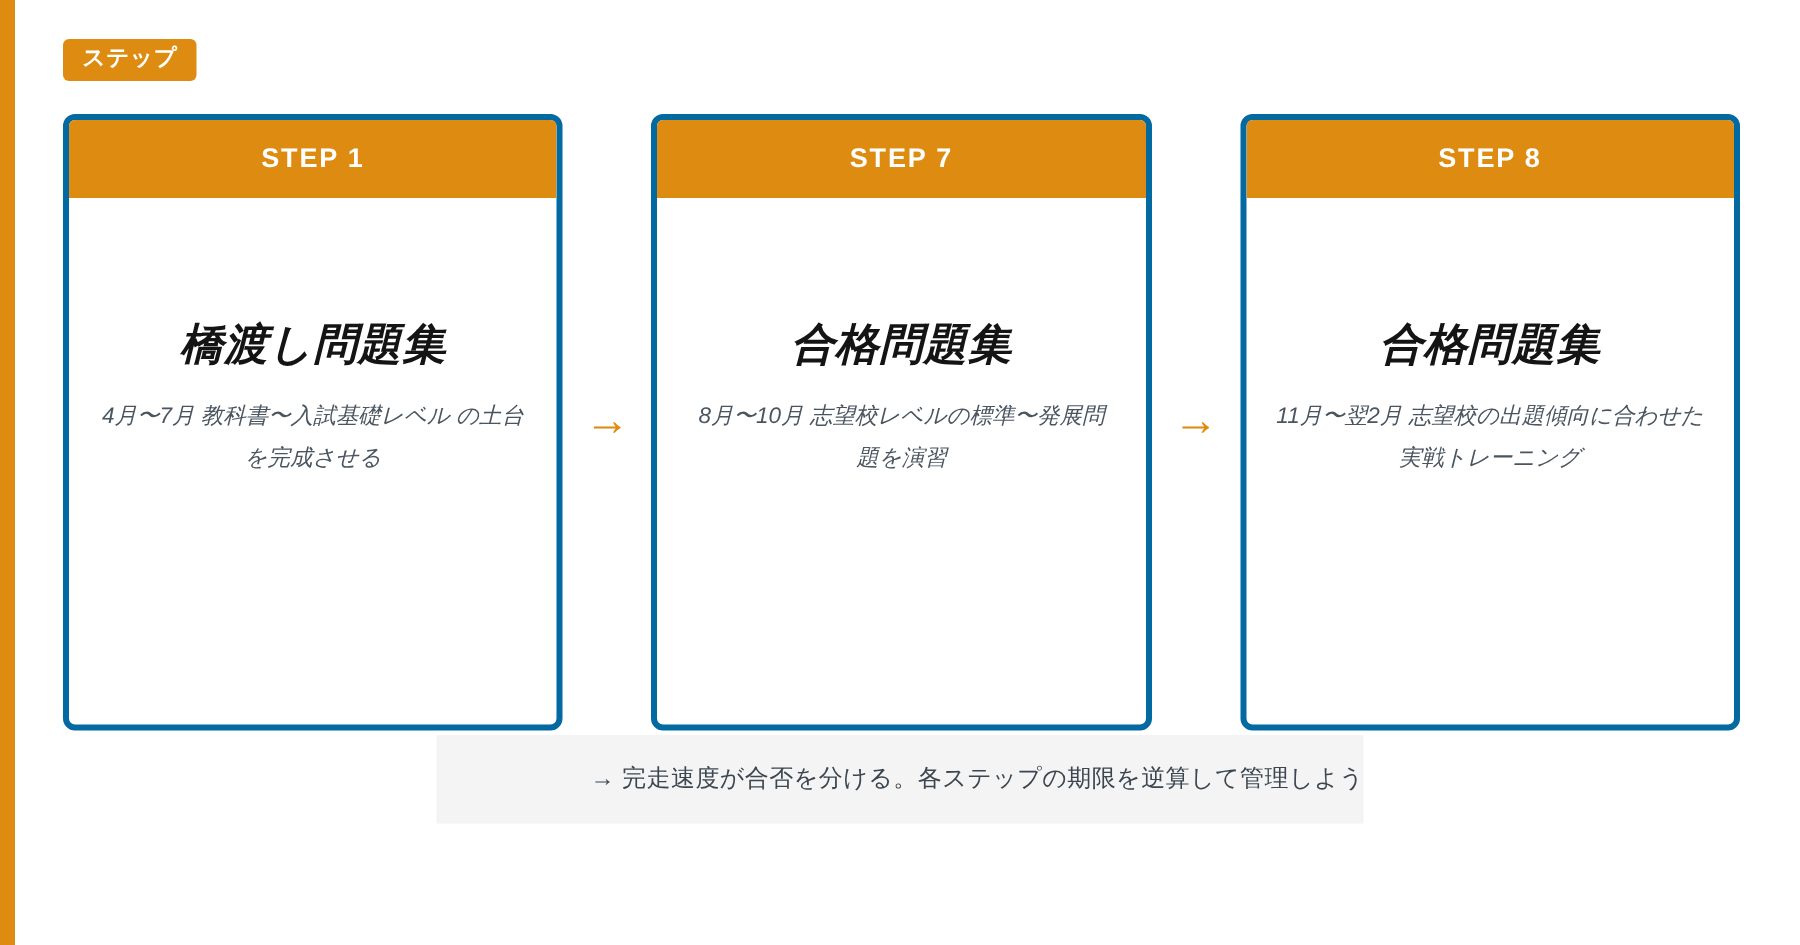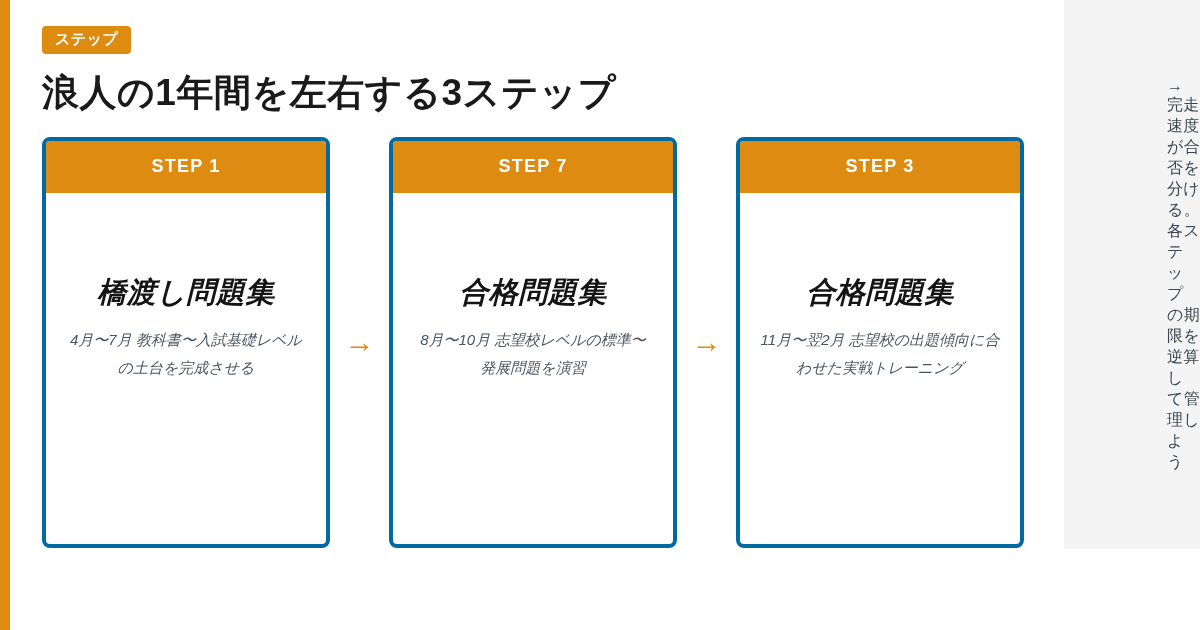--- a/index.html
+++ b/index.html
@@ -9,20 +9,22 @@
     background:#ffffff;
     font-family:"Liberation Sans","DejaVu Sans",sans-serif;
     overflow:hidden;
   }
 
   .page {
     position:relative;
     width:1200px; height:549px;
     background:#ffffff;
     display:flex;
+    flex-direction:column;
+    align-items:center;
   }
 
   
   .left-accent {
     position:absolute;
     left:0; top:0;
     width:10px; height:630px;
     background:#DD8C11;
   }
 
@@ -149,21 +151,20 @@
 <body>
 
 <div class="page">
 
   <div class="left-accent"></div>
 
   <div class="content">
 
     <div class="badge">ステップ</div>
 
-    <h1 class="title">浪人の1年間を左右する3ステップ</h1>
 
     <div class="steps-row">
 
       <div class="card">
         <div class="card-header">STEP 1</div>
         <div class="card-body">
           <div class="card-title">橋渡し問題集</div>
           <div class="card-desc">4月〜7月 教科書〜入試基礎レベル の土台を完成させる</div>
         </div>
       </div>
@@ -174,21 +175,21 @@
         <div class="card-header">STEP 7</div>
         <div class="card-body">
           <div class="card-title">合格問題集</div>
           <div class="card-desc">8月〜10月 志望校レベルの標準〜発展問題を演習</div>
         </div>
       </div>
 
       <div class="arrow">→</div>
 
       <div class="card">
-        <div class="card-header">STEP 3</div>
+        <div class="card-header">STEP 8</div>
         <div class="card-body">
           <div class="card-title">合格問題集</div>
           <div class="card-desc">11月〜翌2月 志望校の出題傾向に合わせた実戦トレーニング</div>
         </div>
       </div>
 
     </div>
   </div>
 
   <div class="footer">

